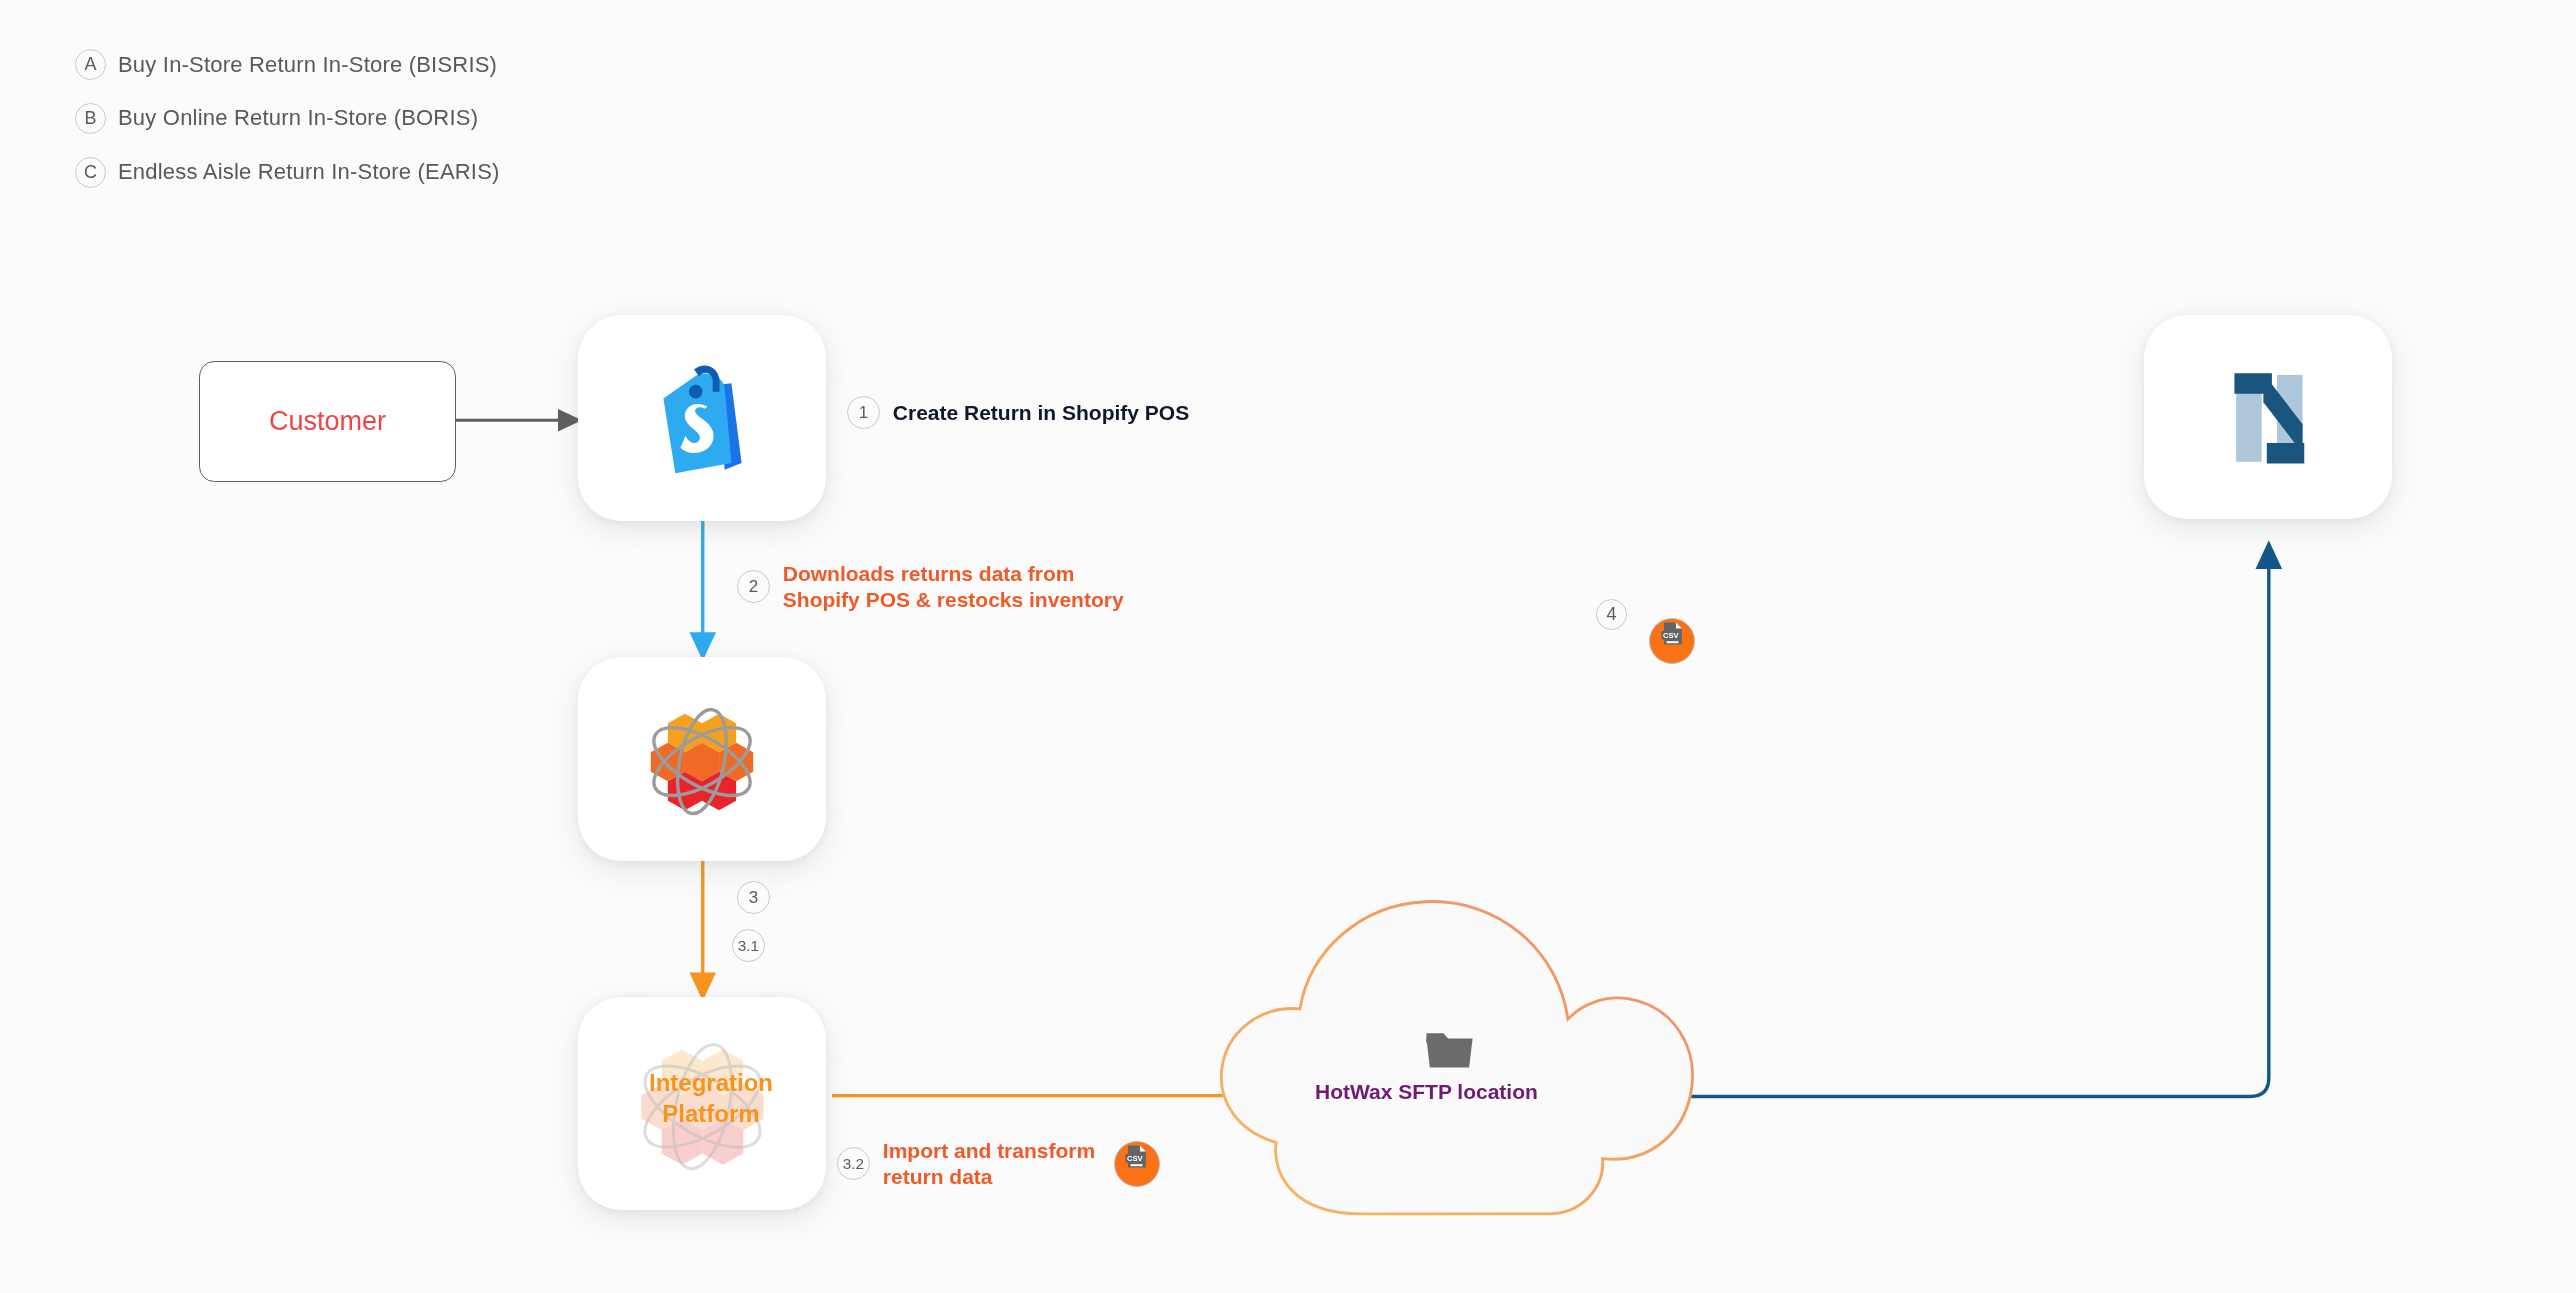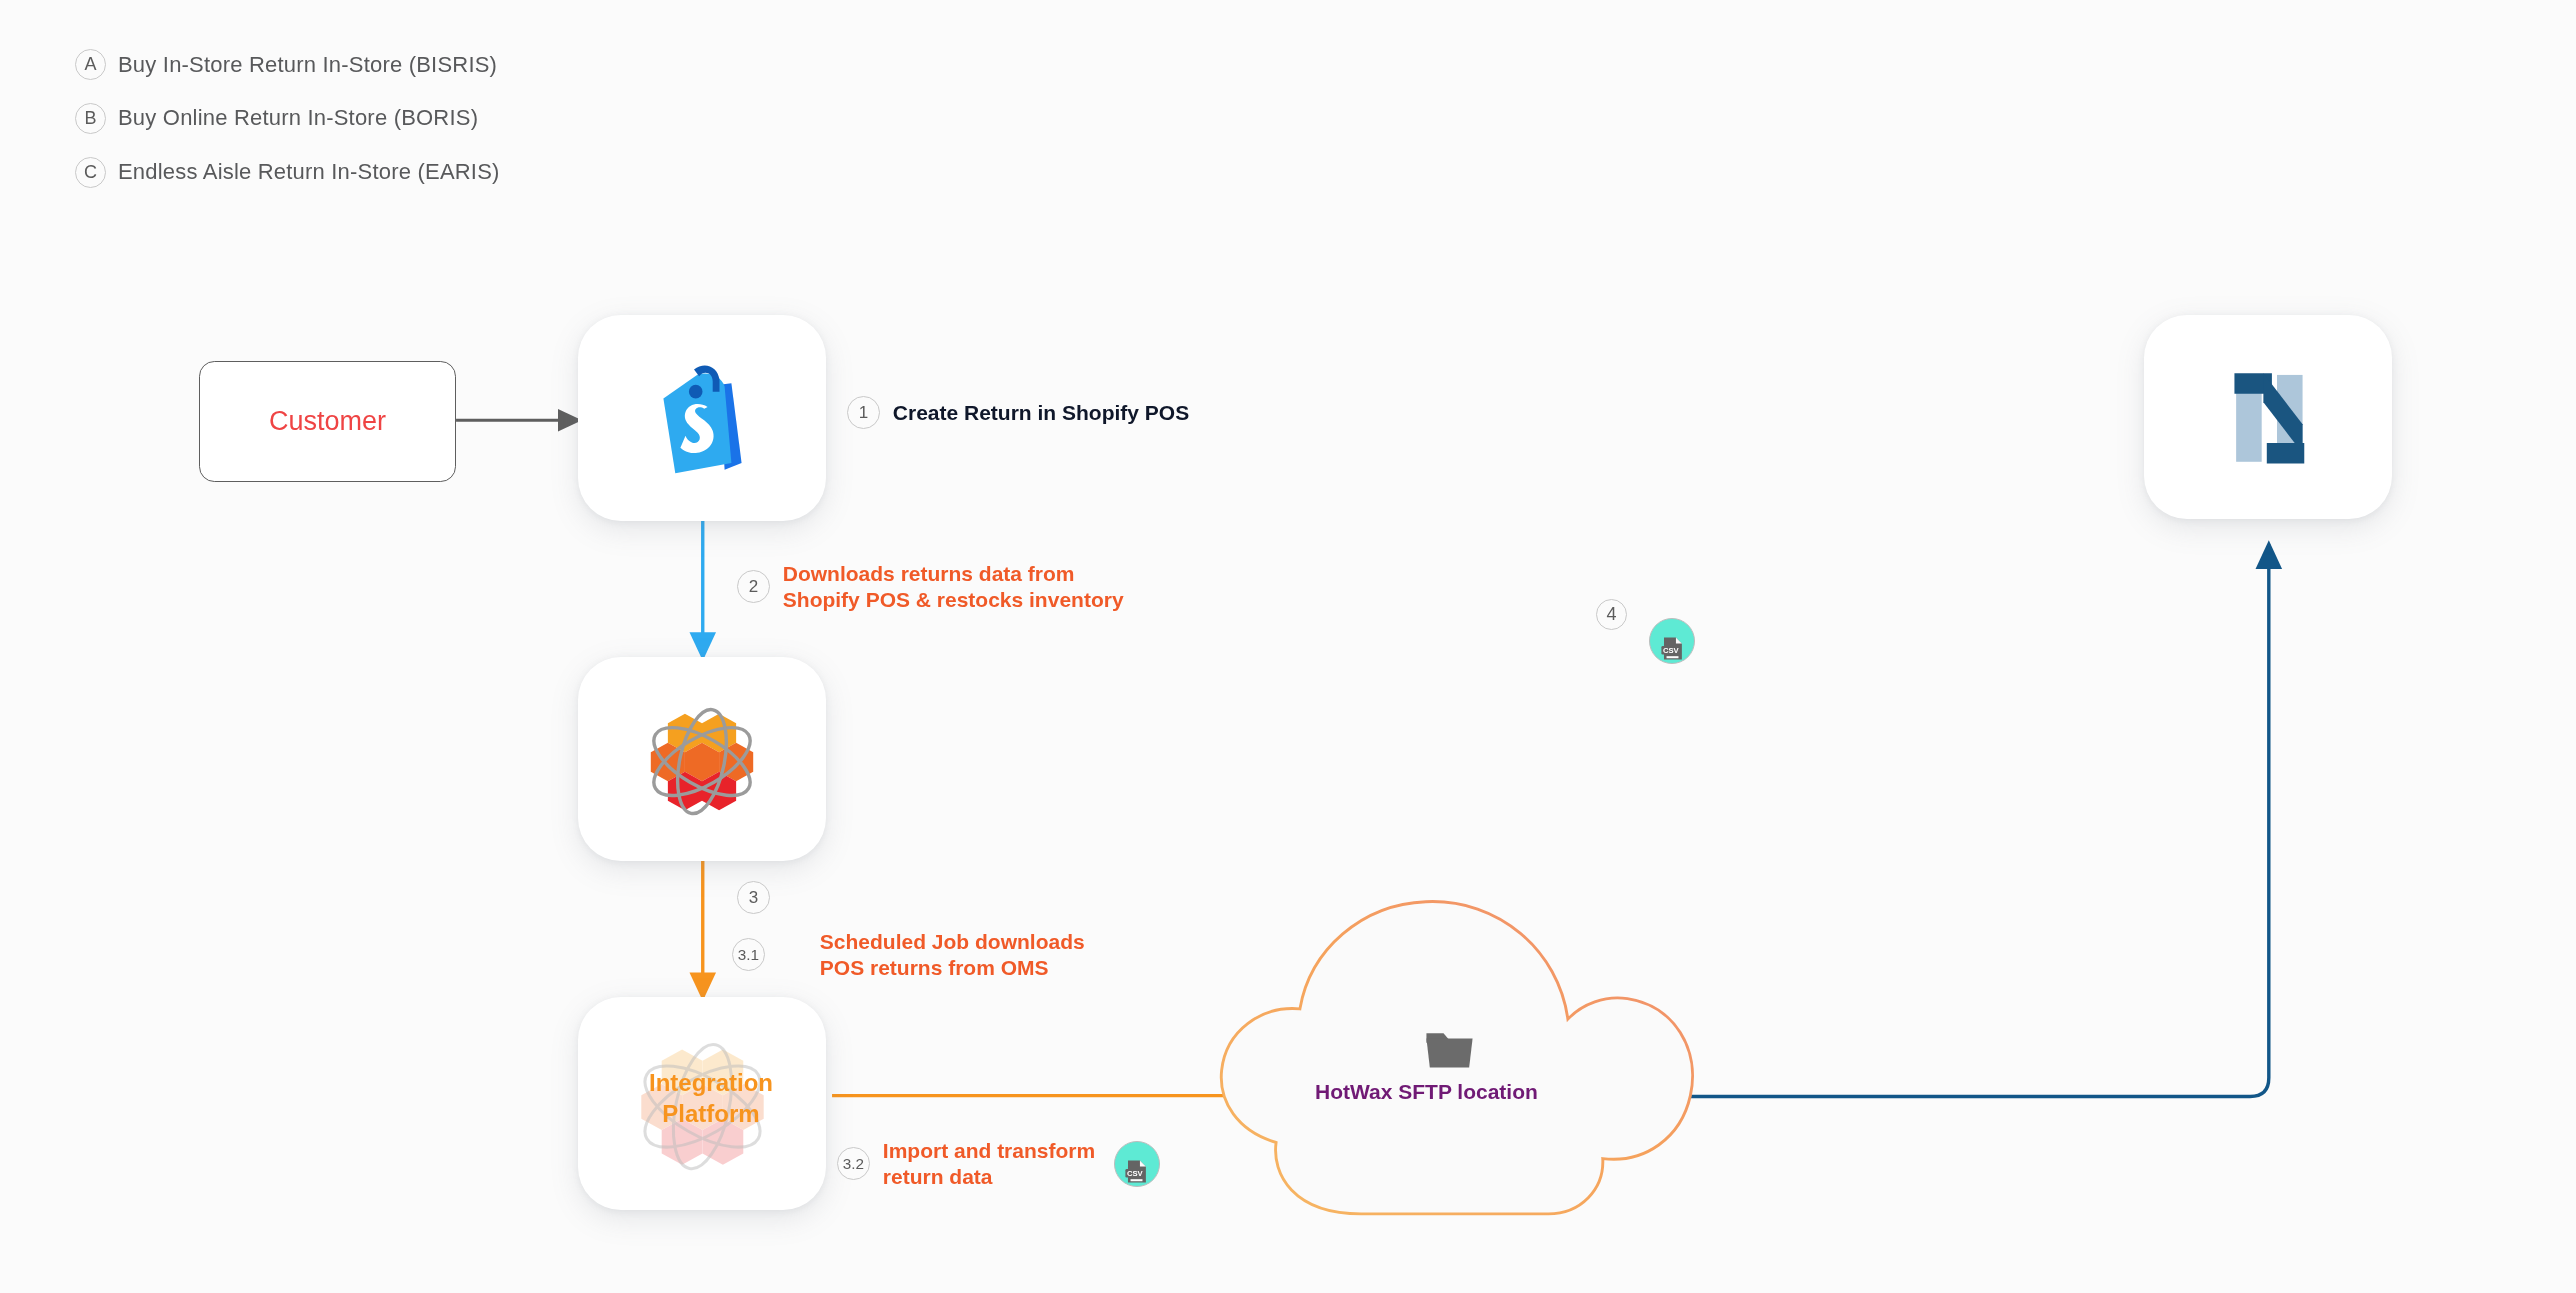--- a/index.html
+++ b/index.html
@@ -42,22 +42,22 @@
   
   .step{display:flex;align-items:center;}
   .step .badge{width:31px;height:31px;font-size:17px;}
   .step-txt{margin-left:12.8px;font-size:21px;font-weight:bold;line-height:1.22;white-space:nowrap;}
   .blue-txt{color:#0f172a;}
   .orange-txt{color:#f05a28;}
 
   
   .csvicon{
     width:44px;height:44px;border-radius:50%;
-    border:1.4px solid #bdbdbd;background:#5eead4;
-    display:flex;align-items:flex-end;justify-content:center;flex:0 0 auto;
+    border:1.4px solid #bdbdbd;background:#f97316;
+    display:flex;align-items:flex-start;justify-content:center;flex:0 0 auto;
   }
 
   
   .bullets{list-style:none;margin:0;padding:0;}
   .bullets li{
     font-size:21px;font-weight:bold;color:#125688;line-height:1.33;white-space:nowrap;
   }
   .bullets li:before{content:"\2022";margin-right:10.2px;}
 
   
@@ -183,24 +183,20 @@
       </g>
     </svg>
   </div>
 
   <div class="abs step" style="left:737px;top:881px;">
     <div class="badge">3</div>
   </div>
 
   <div class="abs step" style="left:732px;top:929px;gap:42px;">
     <div class="badge" style="font-size:15.3px;">3.1</div>
-    <div class="step-txt orange-txt">
-      <div>Scheduled Job downloads</div>
-      <div>POS returns from OMS</div>
-    </div>
   </div>
 
   <div class="abs card" style="left:578px;top:997px;width:248px;height:213px;">
     <svg width="153" height="153" viewBox="0 0 150 150" style="position:absolute;">
       <g opacity="0.22">
         <polygon points="55,22 75,33 75,56 55,67 35,56 35,33" fill="#f5a01f"></polygon>
         <polygon points="95,22 115,33 115,56 95,67 75,56 75,33" fill="#f5a01f"></polygon>
         <polygon points="35,56 55,67 55,90 35,101 15,90 15,67" fill="#ee6a25"></polygon>
         <polygon points="75,56 95,67 95,90 75,101 55,90 55,67" fill="#ee6a25"></polygon>
         <polygon points="115,56 135,67 135,90 115,101 95,90 95,67" fill="#ee6a25"></polygon>

